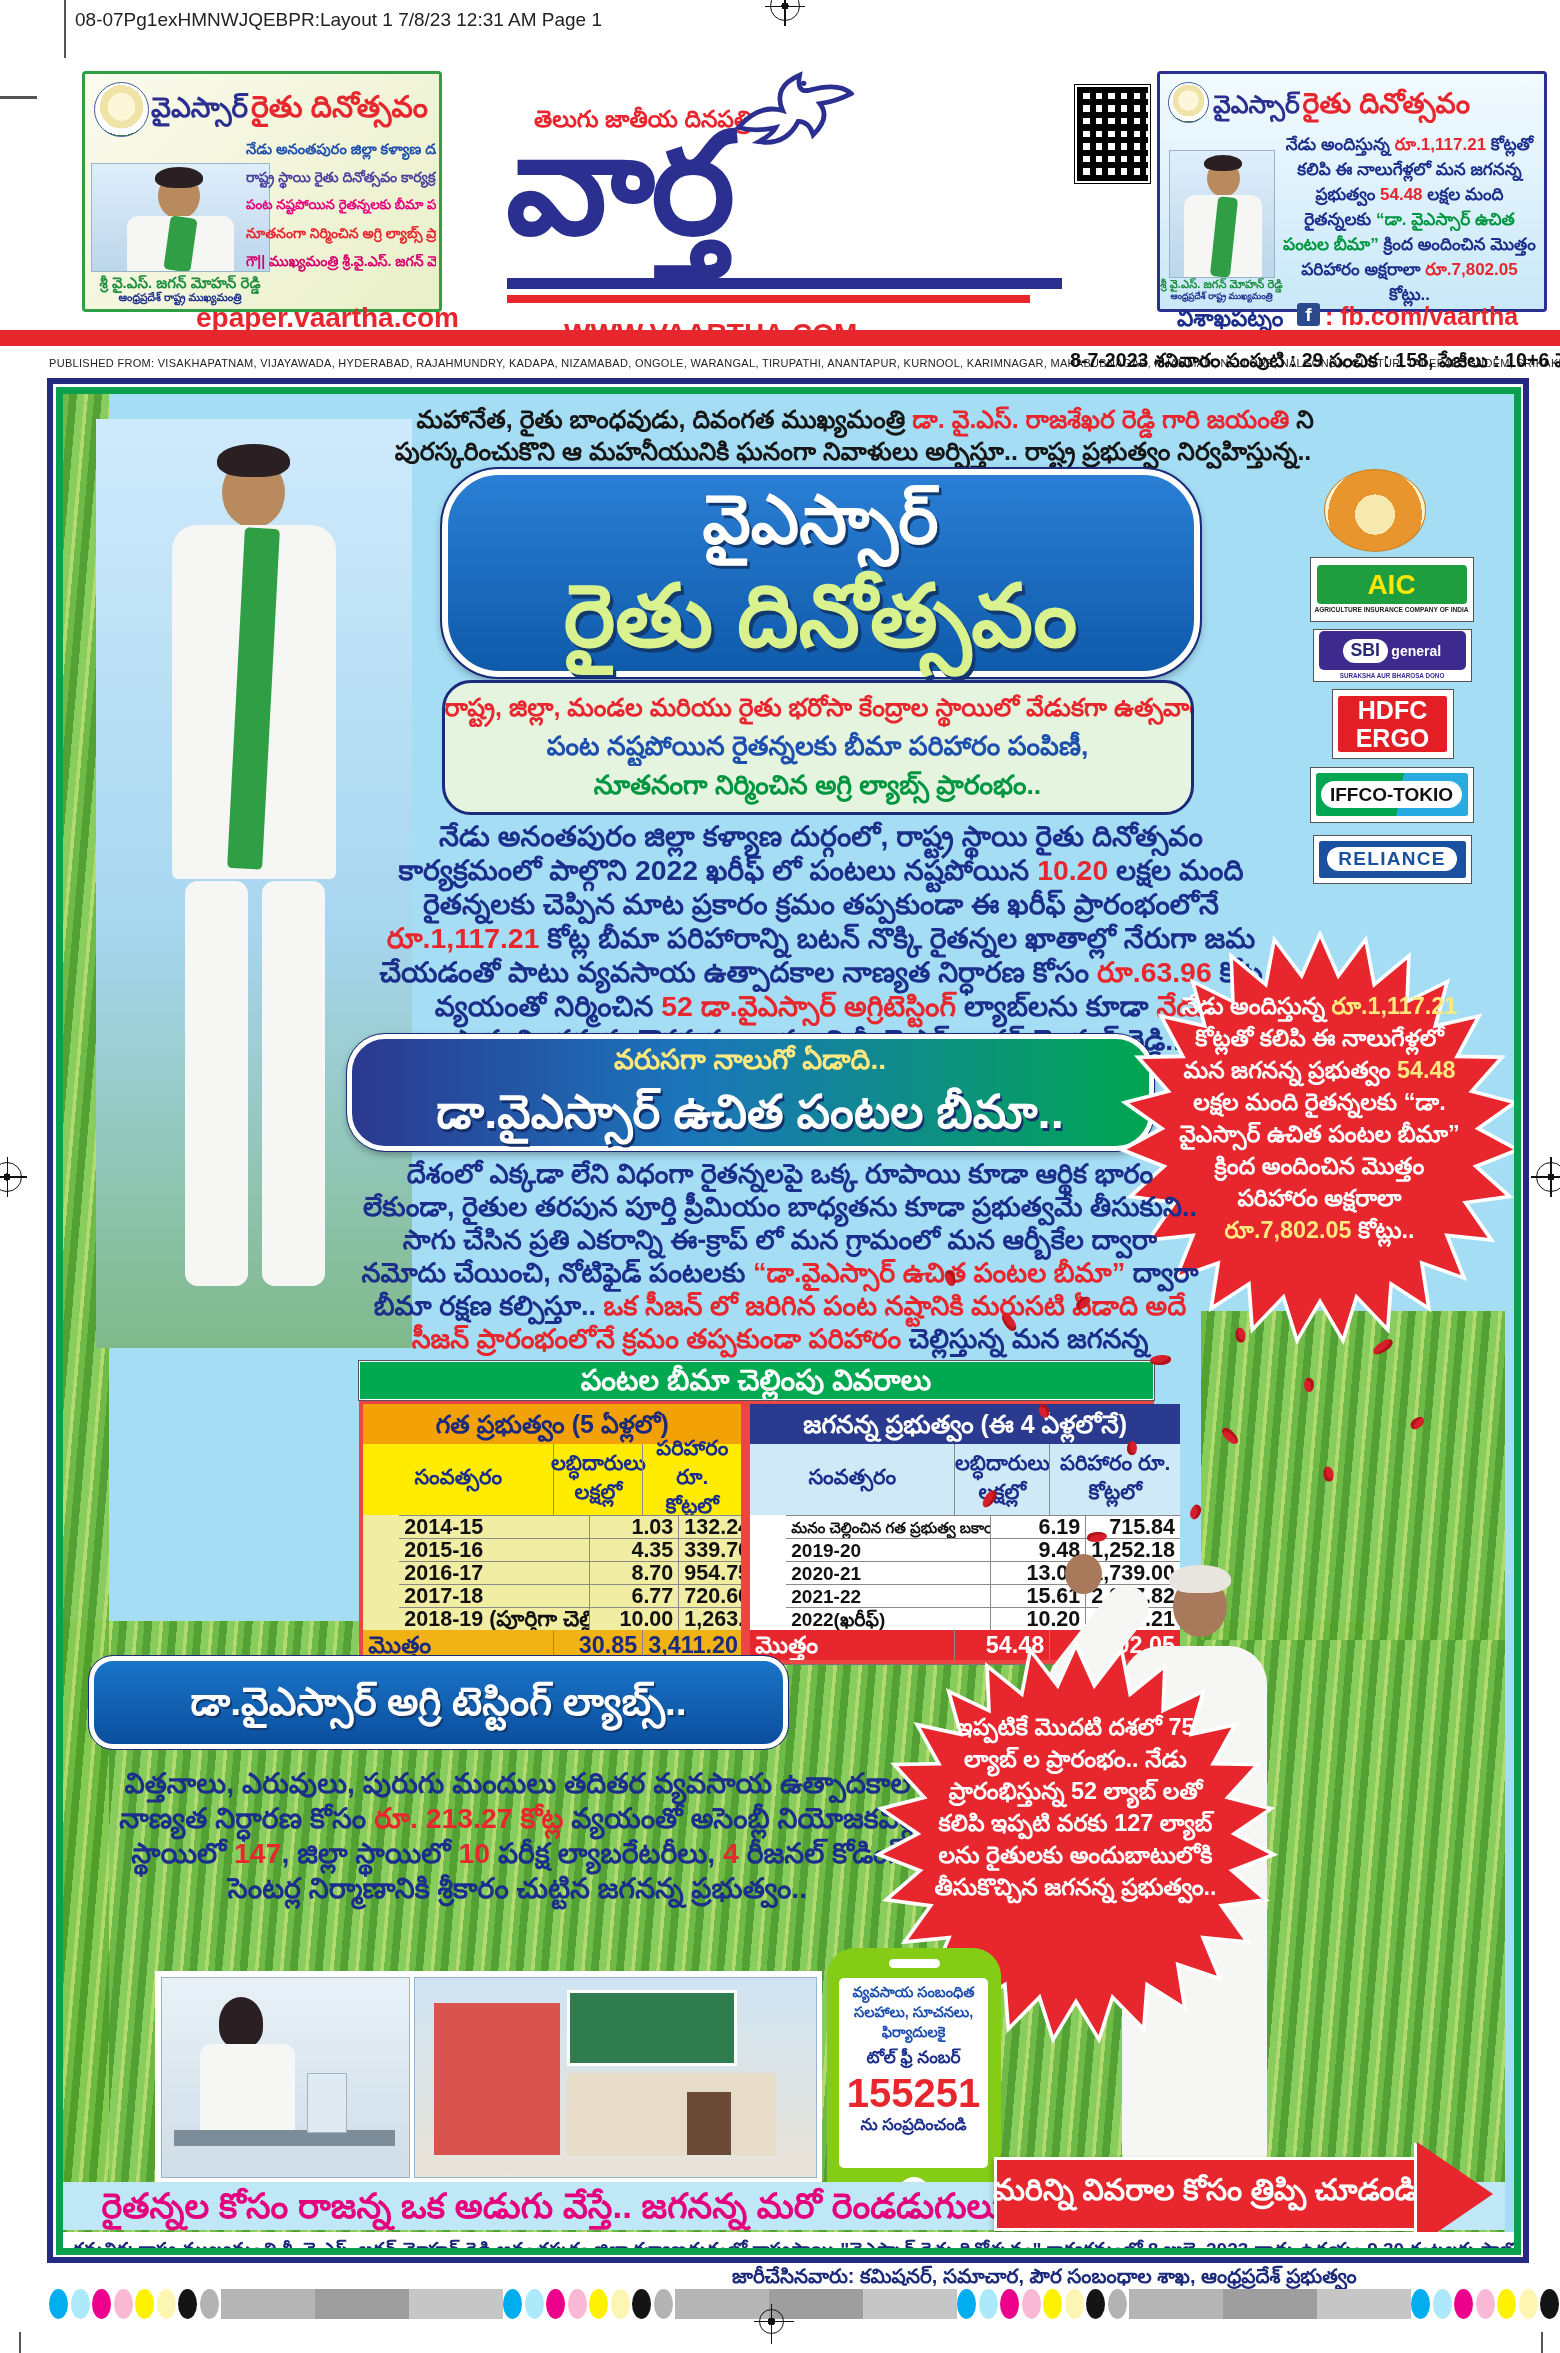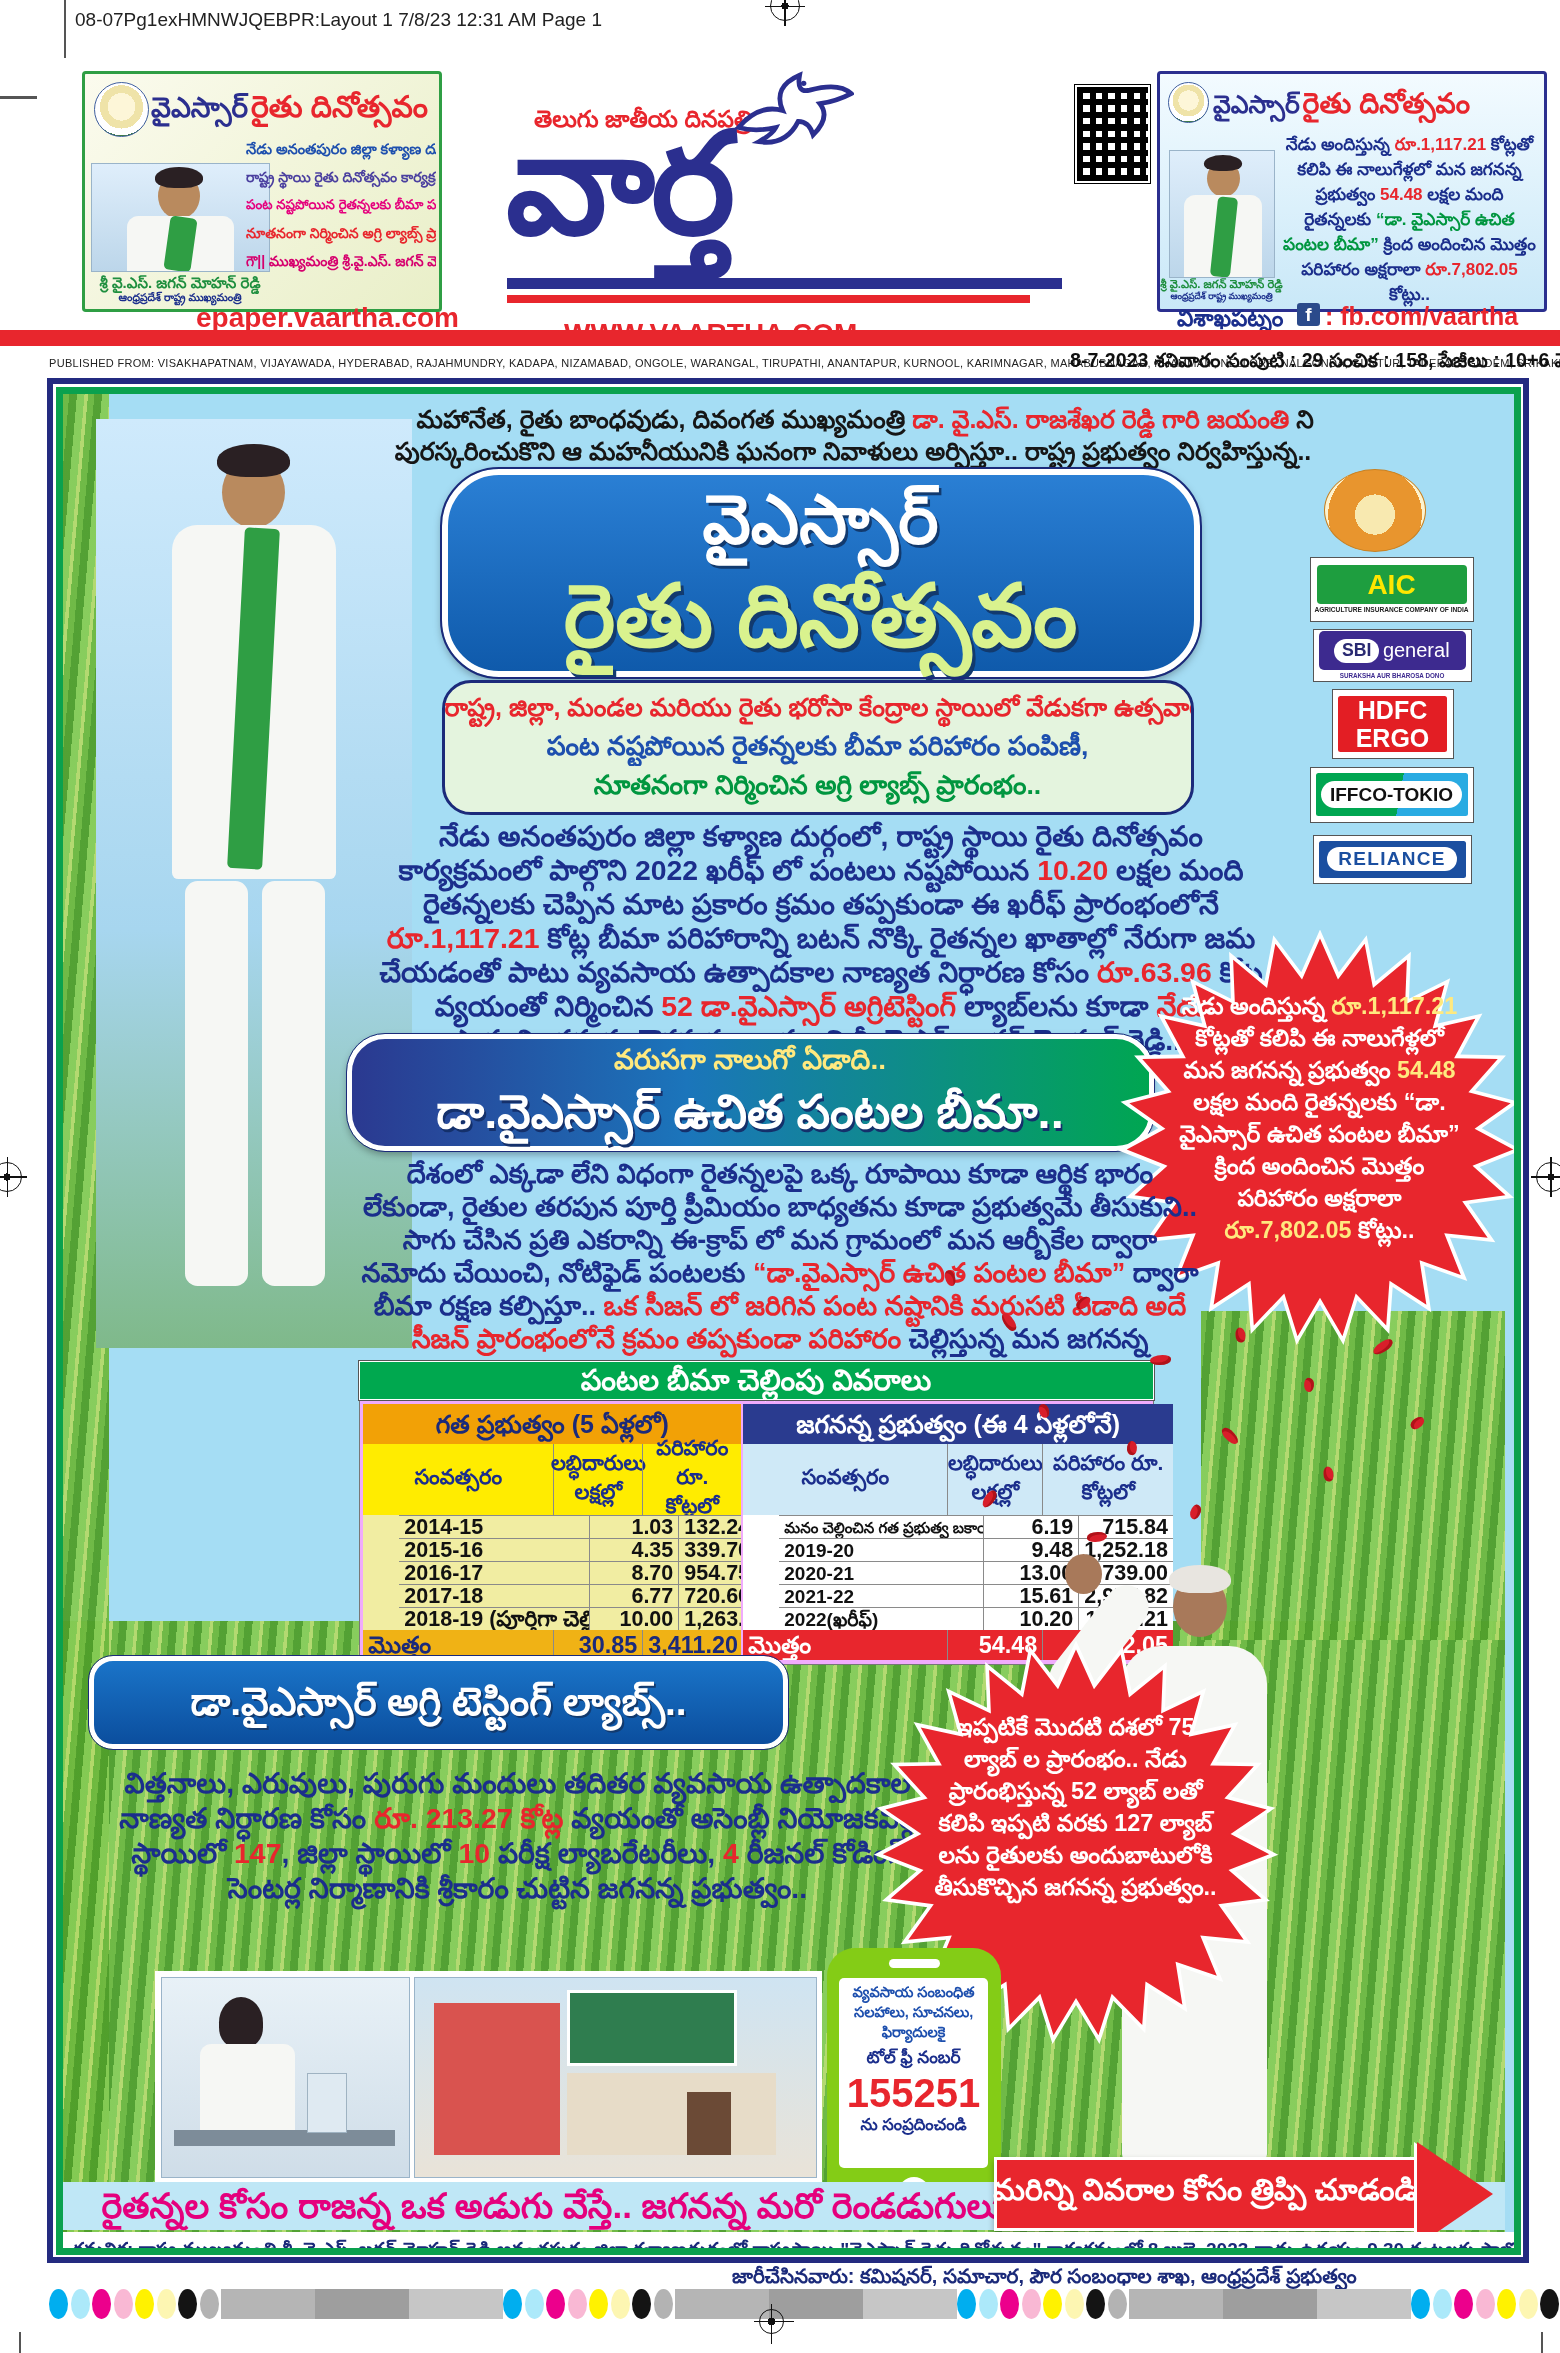--- a/index.html
+++ b/index.html
@@ -59,21 +59,21 @@
   .mint-l.l1{color:#e8262d}.mint-l.l2{color:#1d4fae}.mint-l.l3{color:#00963f}
   .para{font-weight:bold;color:#1b2e8c;}
   .banner{background:linear-gradient(90deg,#2b3990,#1b75bb 42%,#00a651);border:5px solid #fff;outline:1.9px solid #1b2a7a;border-radius:38px;box-shadow:0 3.2px 7.6px rgba(0,0,0,.3);}
   .bn1{color:#ffe97f;font-weight:bold;}
   .bn2{color:#fff;font-weight:900;text-shadow:1.9px 2.5px 0 #14306b;}
   .burst-outer{position:absolute;background:#fff;}
   .burst-inner{position:absolute;background:#e8262d;}
   .burst-txt{position:absolute;font-weight:bold;text-align:center;}
   
   .ins-title{background:#00a84f;color:#fff;font-weight:bold;font-size:29px;line-height:37px;text-align:center;border:1.9px solid #fff;outline:1.3px solid #555;}
-  .ins-body{display:flex;gap:2px;background:#f0abfc;padding:3.8px;border:1.3px solid #777;}
+  .ins-body{display:flex;gap:9px;background:#ef4444;padding:3.8px;border:1.3px solid #777;}
   .side{display:flex;flex-direction:column;}
   .side-head{font-weight:bold;text-align:center;font-size:25px;line-height:40px;white-space:nowrap;overflow:hidden;}
   .past .side-head{background:#f2a106;color:#1b2a7a;}
   .current .side-head{background:#2a3b8f;color:#fff;}
   .side-sub{display:flex;font-weight:bold;font-size:21px;}
   .past .side-sub{background:#ffec00;color:#1b2e8c;}
   .current .side-sub{background:#cfe9f7;color:#1b2e8c;}
   .side-sub .cell{display:flex;align-items:center;justify-content:center;text-align:center;height:71px;}
   .trow{display:flex;font-weight:bold;font-size:21.5px;color:#111;padding-left:36px;}
   .trow .cell{height:23px;line-height:23px;border-top:1.3px solid #8a8a8a;overflow:hidden;white-space:nowrap;}
@@ -409,21 +409,21 @@
     <div class="abs emblem" style="left:1261px;top:75px;width:100px;height:81px;background:radial-gradient(circle at 50% 55%,#f8e9b0 0 30%,#e8952e 30% 70%,#fdf3cf 70%);border:1.9px solid #c87f1e;border-radius:50%;"></div>
 
     <div class="abs logo-box" style="left:1247px;top:163px;width:162px;height:63px;">
       <div class="aic-in ctr" style="width:150px;height:39px;font-size:28px;line-height:39px;border-radius:3.8px;">AIC</div>
       <div style="font-size:6.6px;font-weight:bold;color:#222;margin-top:2.5px;">AGRICULTURE INSURANCE COMPANY OF INDIA</div>
     </div>
 
     <div class="abs logo-box" style="left:1250px;top:235px;width:157px;height:51px;">
       <div class="sbi-in" style="width:147px;height:39px;border-radius:5px;display:flex;align-items:center;justify-content:center;gap:3.8px;">
         <span class="pill" style="color:#2a2a72;font-weight:900;font-size:17.7px;padding:1.3px 7.6px;">SBI</span>
-        <span style="color:#fff;font-weight:normal;font-size:20px;">general</span>
+        <span style="color:#fff;font-weight:bold;font-size:14px;">general</span>
       </div>
       <div style="font-size:6.3px;font-weight:bold;color:#3d2a8f;margin-top:1.3px;">SURAKSHA AUR BHAROSA DONO</div>
     </div>
 
     <div class="abs logo-box" style="left:1269px;top:295px;width:120px;height:68px;">
       <div class="hdfc-in ctr" style="width:109px;height:56px;font-size:25px;line-height:28px;border-radius:2.5px;">
         <div>HDFC</div>
         <div>ERGO</div>
       </div>
     </div>

